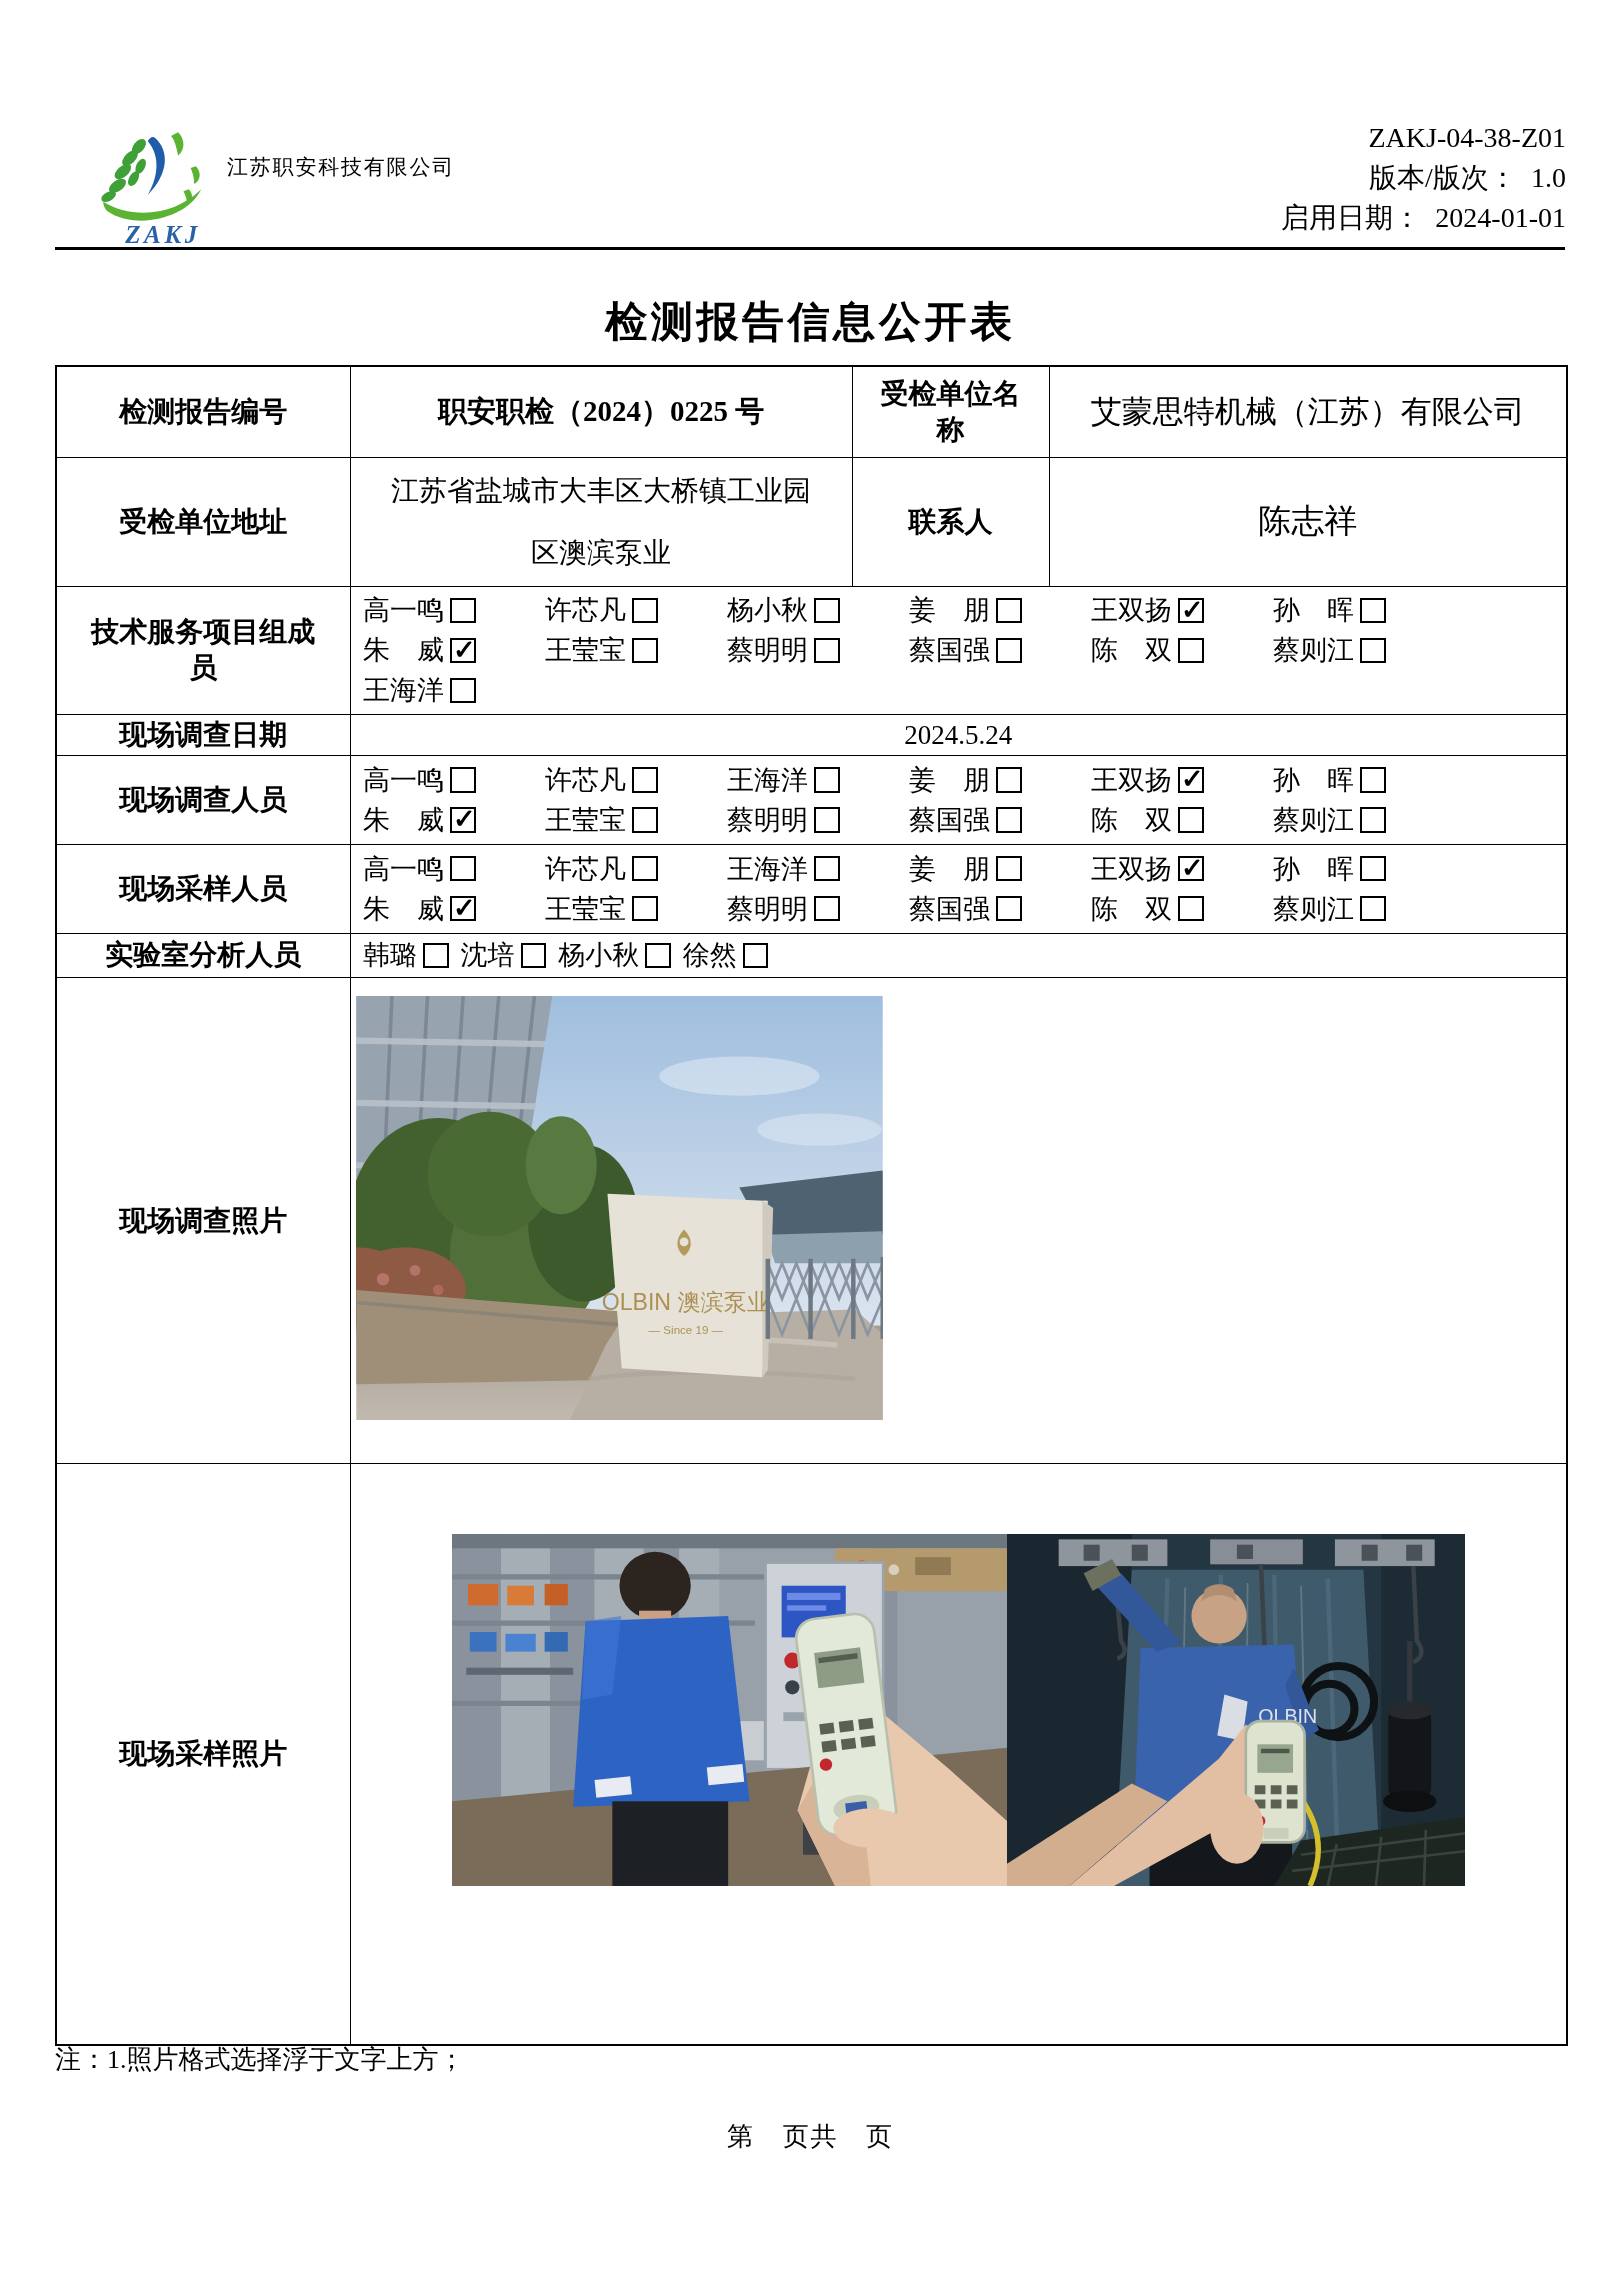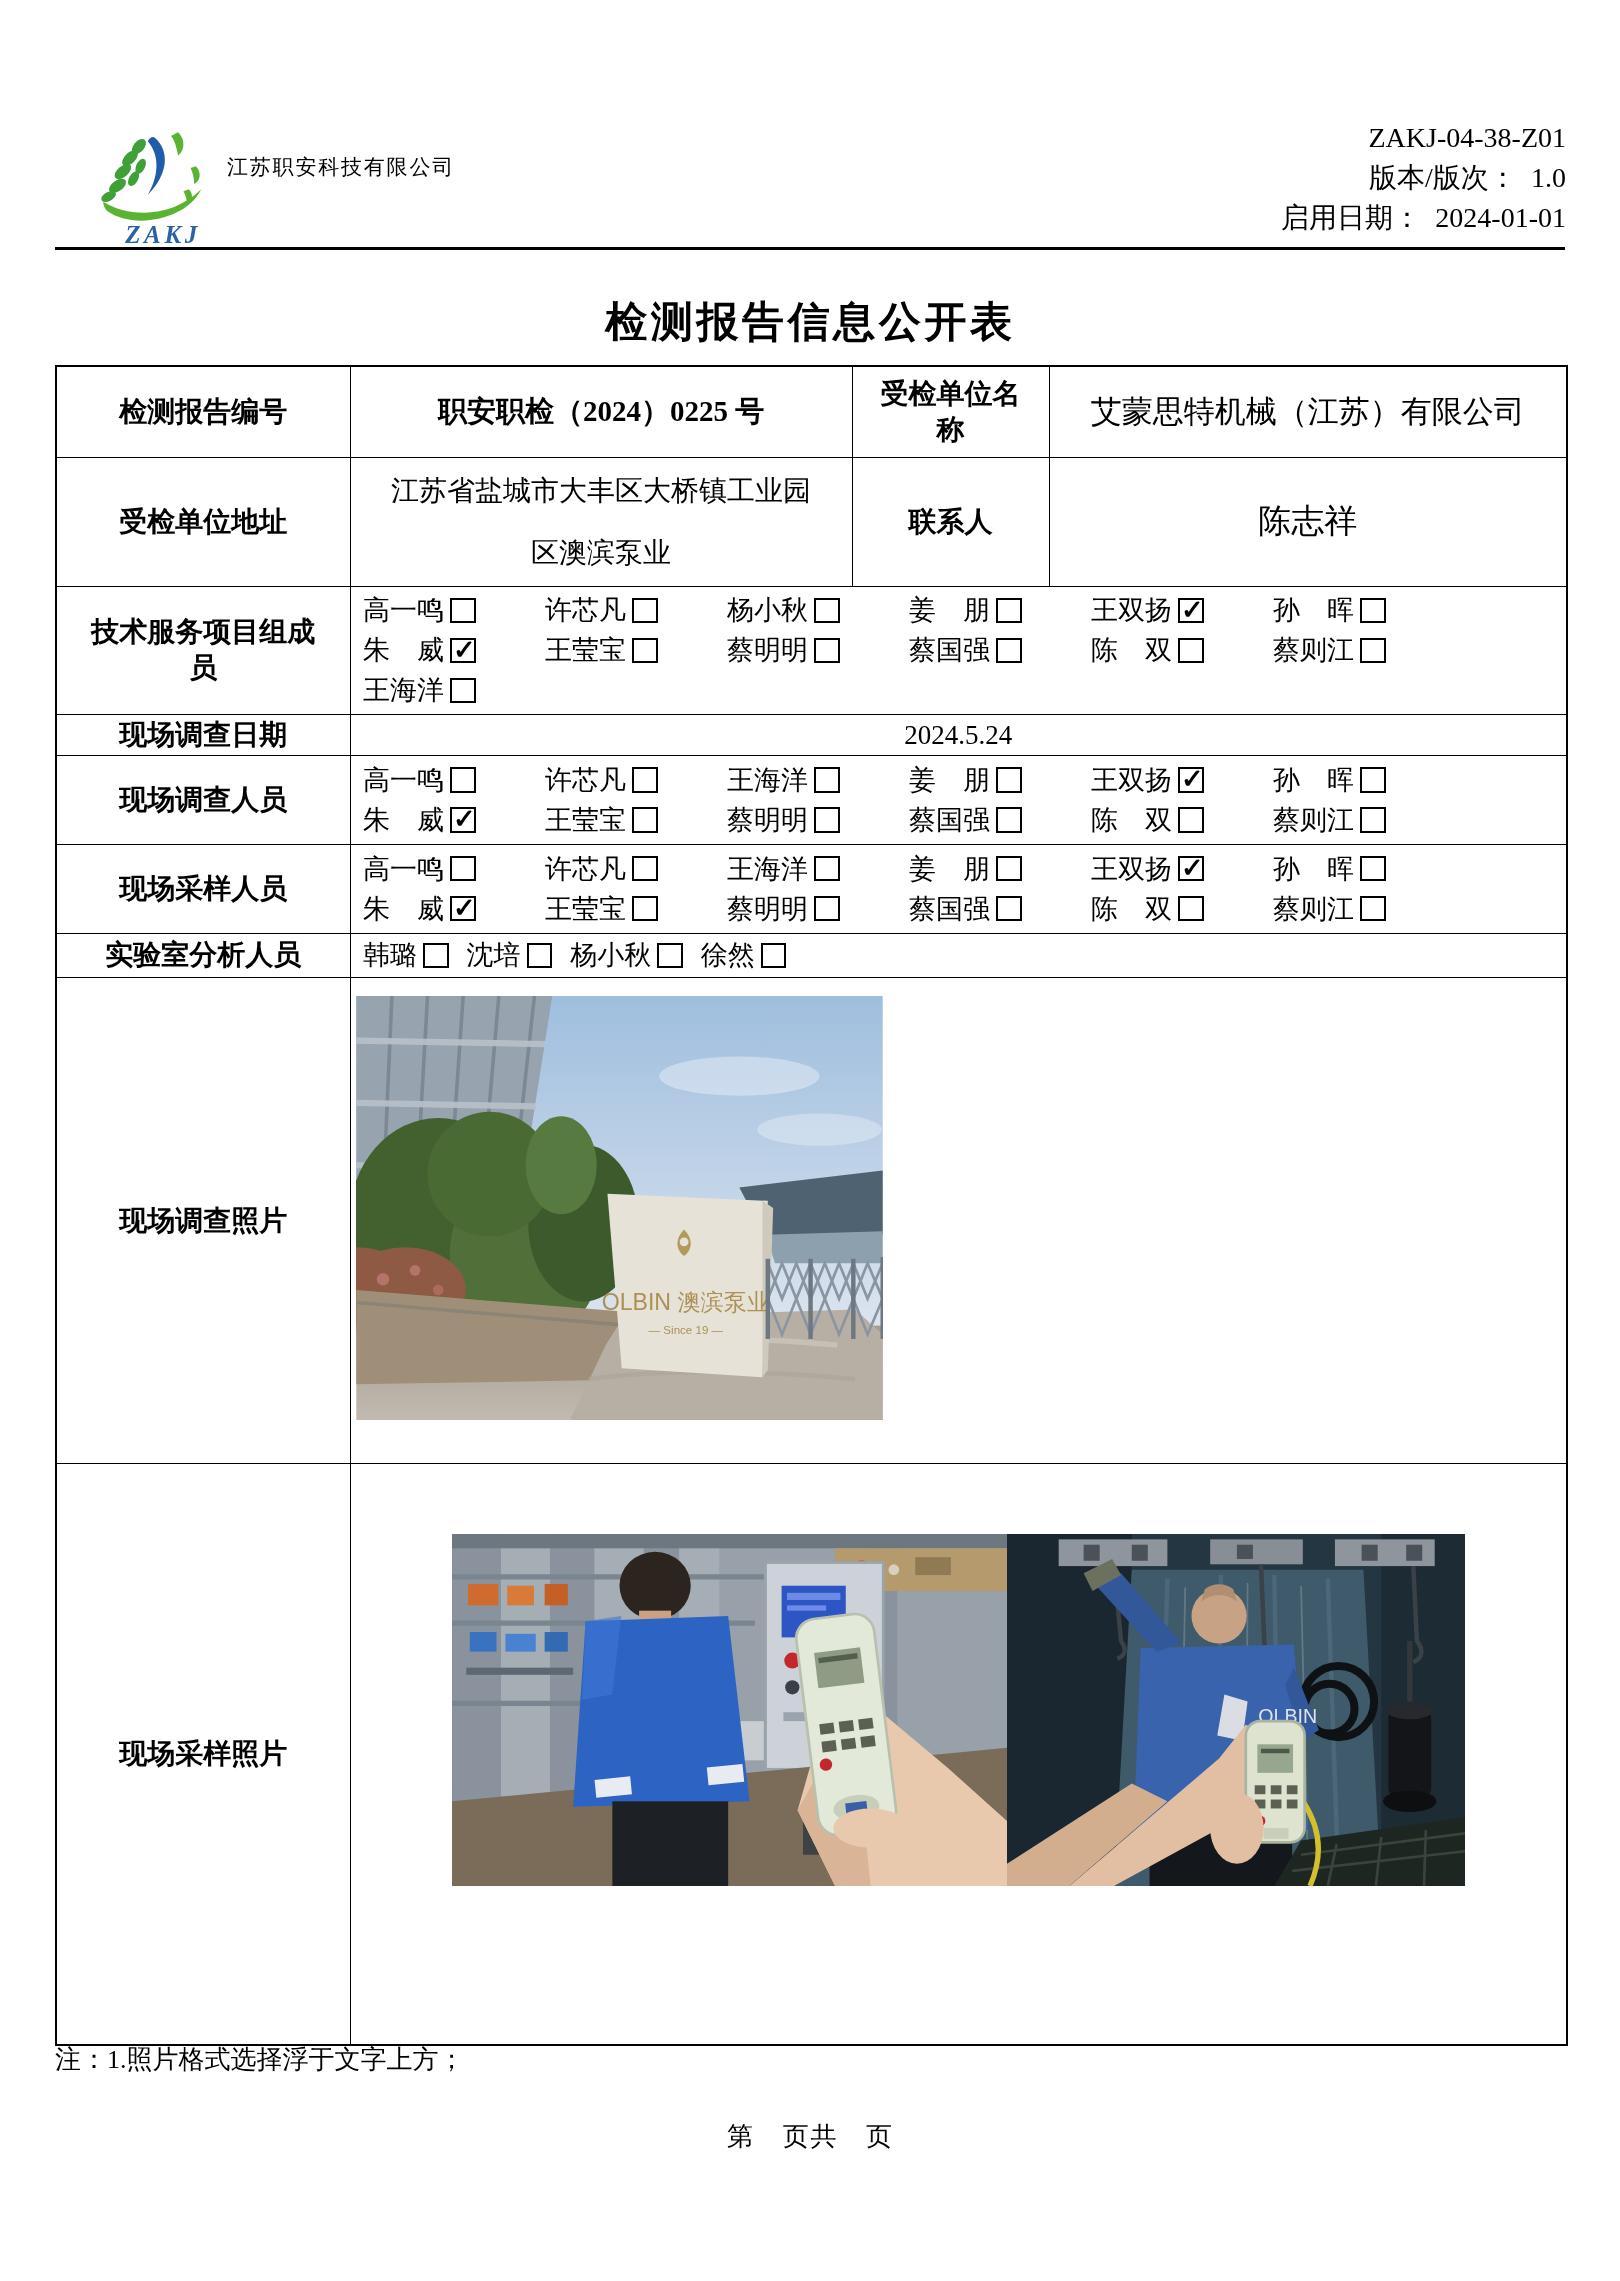--- a/index.html
+++ b/index.html
@@ -40,21 +40,21 @@
   .unit-name{font-size:31px;}
   .addr{font-family:"Liberation Sans","DejaVu Sans",sans-serif;font-size:28px;line-height:62px;text-align:center;}
   .contact{font-size:33px;}
   .date-val{font-size:27px;}
   .accompany{font-size:27px;}
 
   
   .cb-cell{padding-left:12.5px !important;}
   .cb-line{display:flex;align-items:center;height:40px;font-size:27px;white-space:nowrap;}
   .cb-item{display:inline-flex;align-items:center;width:182px;}
-  .cb-compact .cb-item{width:auto;margin-right:18px;}
+  .cb-compact .cb-item{width:auto;margin-right:12px;}
   .cb-name{white-space:pre;}
   .cb-box{display:inline-block;width:21.4px;height:21.4px;border:2.7px solid #000;margin-left:6.2px;position:relative;flex:none;}
   .cb-box.checked::after{content:"\2713";position:absolute;left:0.9px;top:-6.2px;width:21.4px;text-align:center;font-size:27px;font-weight:bold;}
 
   
   .photo-cell{vertical-align:top !important;padding-top:18px !important;}
   .photo-cell-2{text-align:center;vertical-align:top !important;padding-top:70px !important;text-decoration:underline;}
   .photo-pair{display:flex;justify-content:center;}
   svg{display:block;}
   .photo-pair svg{display:inline-block;}

